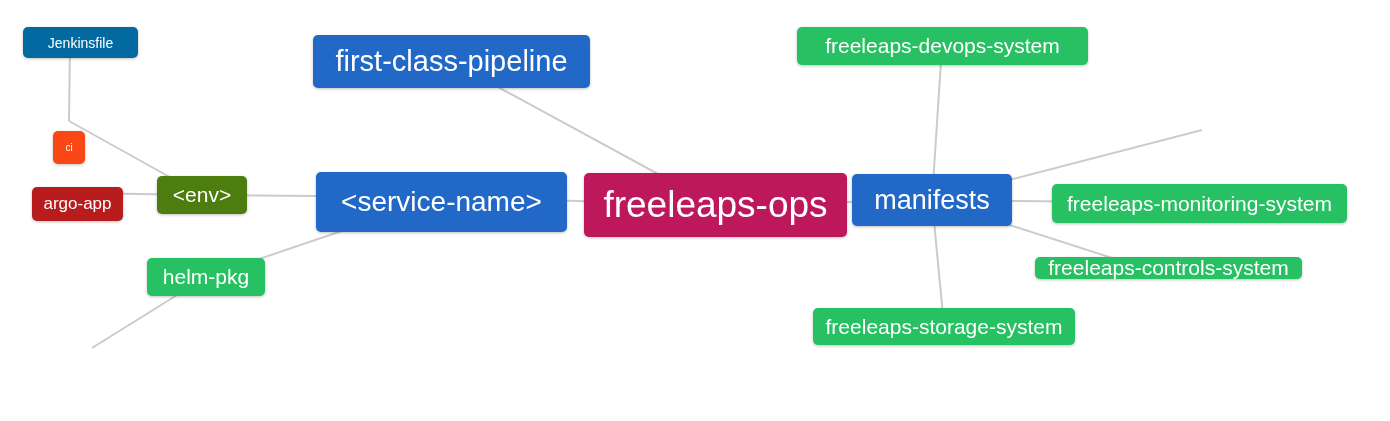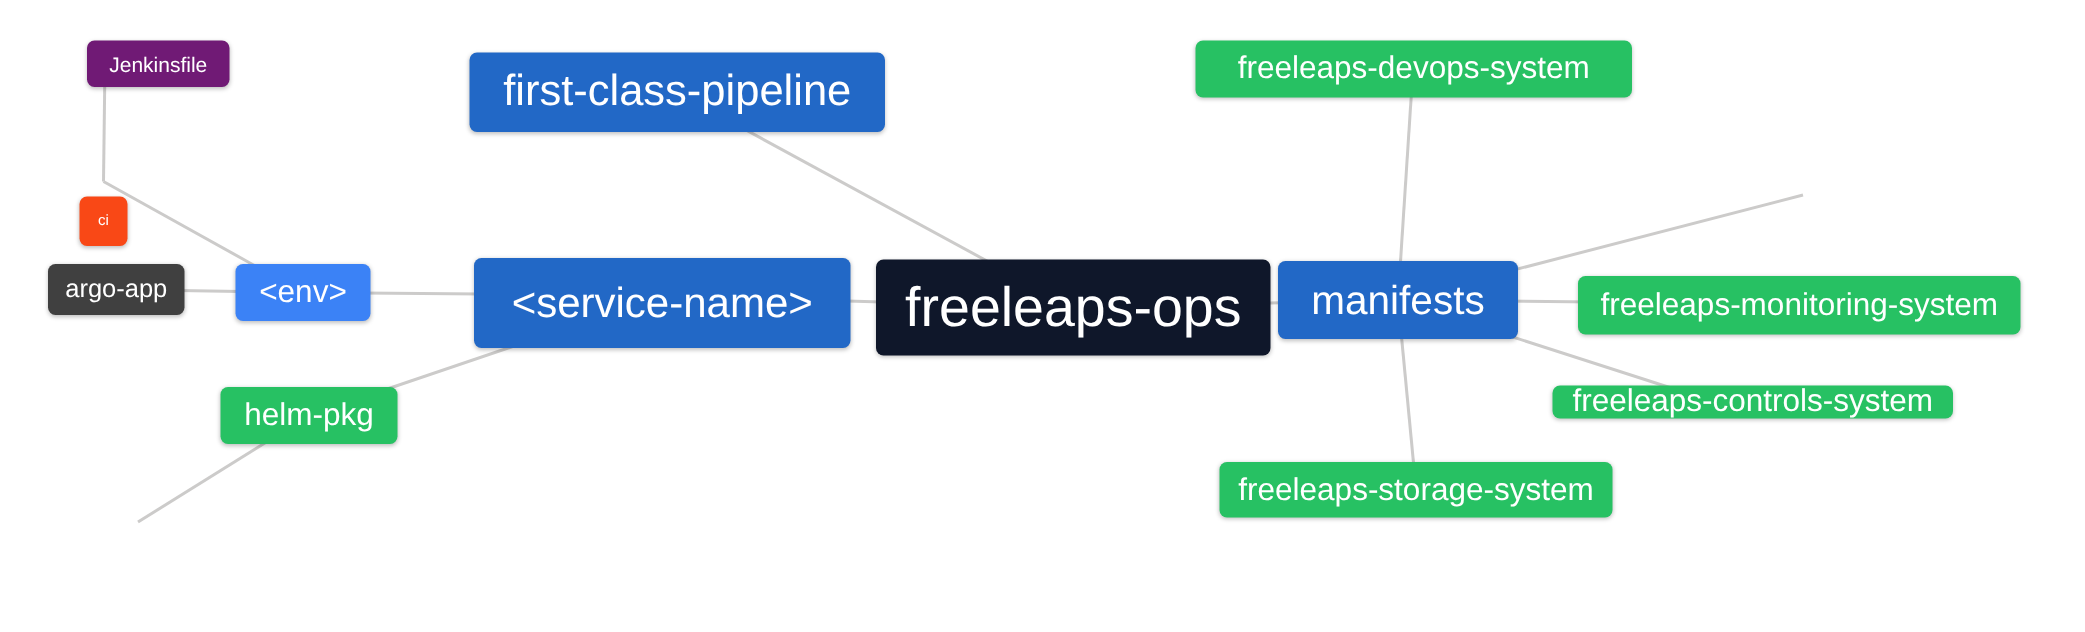--- a/index.html
+++ b/index.html
@@ -58,27 +58,27 @@
     <line class="edge" x1="442" y1="197" x2="715" y2="205" stroke="#CCCBCA"></line>
     <line class="edge" x1="452" y1="62" x2="715" y2="205" stroke="#CCCBCA"></line>
     <line class="edge" x1="715" y1="205" x2="932" y2="200" stroke="#CCCBCA"></line>
     <line class="edge" x1="932" y1="200" x2="942" y2="46" stroke="#CCCBCA"></line>
     <line class="edge" x1="932" y1="200" x2="1202" y2="130" stroke="#CCCBCA"></line>
     <line class="edge" x1="932" y1="200" x2="1214" y2="203" stroke="#CCCBCA"></line>
     <line class="edge" x1="932" y1="200" x2="1168" y2="276" stroke="#CCCBCA"></line>
     <line class="edge" x1="932" y1="200" x2="944" y2="326" stroke="#CCCBCA"></line>
   </svg>
 
-  <div class="node" style="left: 23px; top: 27px; width: 95px; height: 31px; font-size: 14px; background-color: #701a75; margin-left: 35px;">Jenkinsfile</div>
+  <div class="node" style="left: 23px; top: 27px; width: 115px; height: 31px; font-size: 14px; background-color: #0369a1;">Jenkinsfile</div>
   <div class="node" style="left: 53px; top: 105px; width: 32px; height: 33px; font-size: 10px; background-color: rgb(249, 72, 22); margin-top: 26px;">ci</div>
-  <div class="node" style="left: 32px; top: 176px; width: 91px; height: 34px; font-size: 17px; background-color: #404040;">argo-app</div>
-  <div class="node" style="left: 157px; top: 176px; width: 90px; height: 38px; font-size: 21px; background-color: #3b82f6;">&lt;env&gt;</div>
+  <div class="node" style="left: 32px; top: 187px; width: 91px; height: 34px; font-size: 17px; background-color: #b91c1c;">argo-app</div>
+  <div class="node" style="left: 157px; top: 176px; width: 90px; height: 38px; font-size: 21px; background-color: #4d7c0f;">&lt;env&gt;</div>
   <div class="node" style="left: 313px; top: 35px; width: 277px; height: 53px; font-size: 29px; background-color: rgb(34, 104, 198);">first-class-pipeline</div>
   <div class="node" style="left: 316px; top: 172px; width: 251px; height: 60px; font-size: 28px; background-color: rgb(34, 104, 198);">&lt;service-name&gt;</div>
   <div class="node" style="left: 147px; top: 258px; width: 118px; height: 38px; font-size: 21px; background-color: rgb(39, 193, 99);">helm-pkg</div>
-  <div class="node" style="left: 584px; top: 173px; width: 263px; height: 64px; font-size: 37px; background-color: #0f172a;">freeleaps-ops</div>
+  <div class="node" style="left: 584px; top: 173px; width: 263px; height: 64px; font-size: 37px; background-color: #be185d;">freeleaps-ops</div>
   <div class="node" style="left: 852px; top: 174px; width: 160px; height: 52px; font-size: 27px; background-color: rgb(34, 104, 198);">manifests</div>
   <div class="node" style="left: 797px; top: 27px; width: 291px; height: 38px; font-size: 21px; background-color: rgb(39, 193, 99);">freeleaps-devops-system</div>
   <div class="node" style="left: 1052px; top: 184px; width: 295px; height: 39px; font-size: 21px; background-color: rgb(39, 193, 99);">freeleaps-monitoring-system</div>
   <div class="node" style="left: 1035px; top: 257px; width: 267px; height: 22px; font-size: 21px; background-color: rgb(39, 193, 99);">freeleaps-controls-system</div>
   <div class="node" style="left: 813px; top: 308px; width: 262px; height: 37px; font-size: 21px; background-color: rgb(39, 193, 99);">freeleaps-storage-system</div>
 
 </div>
 
 </body></html>

